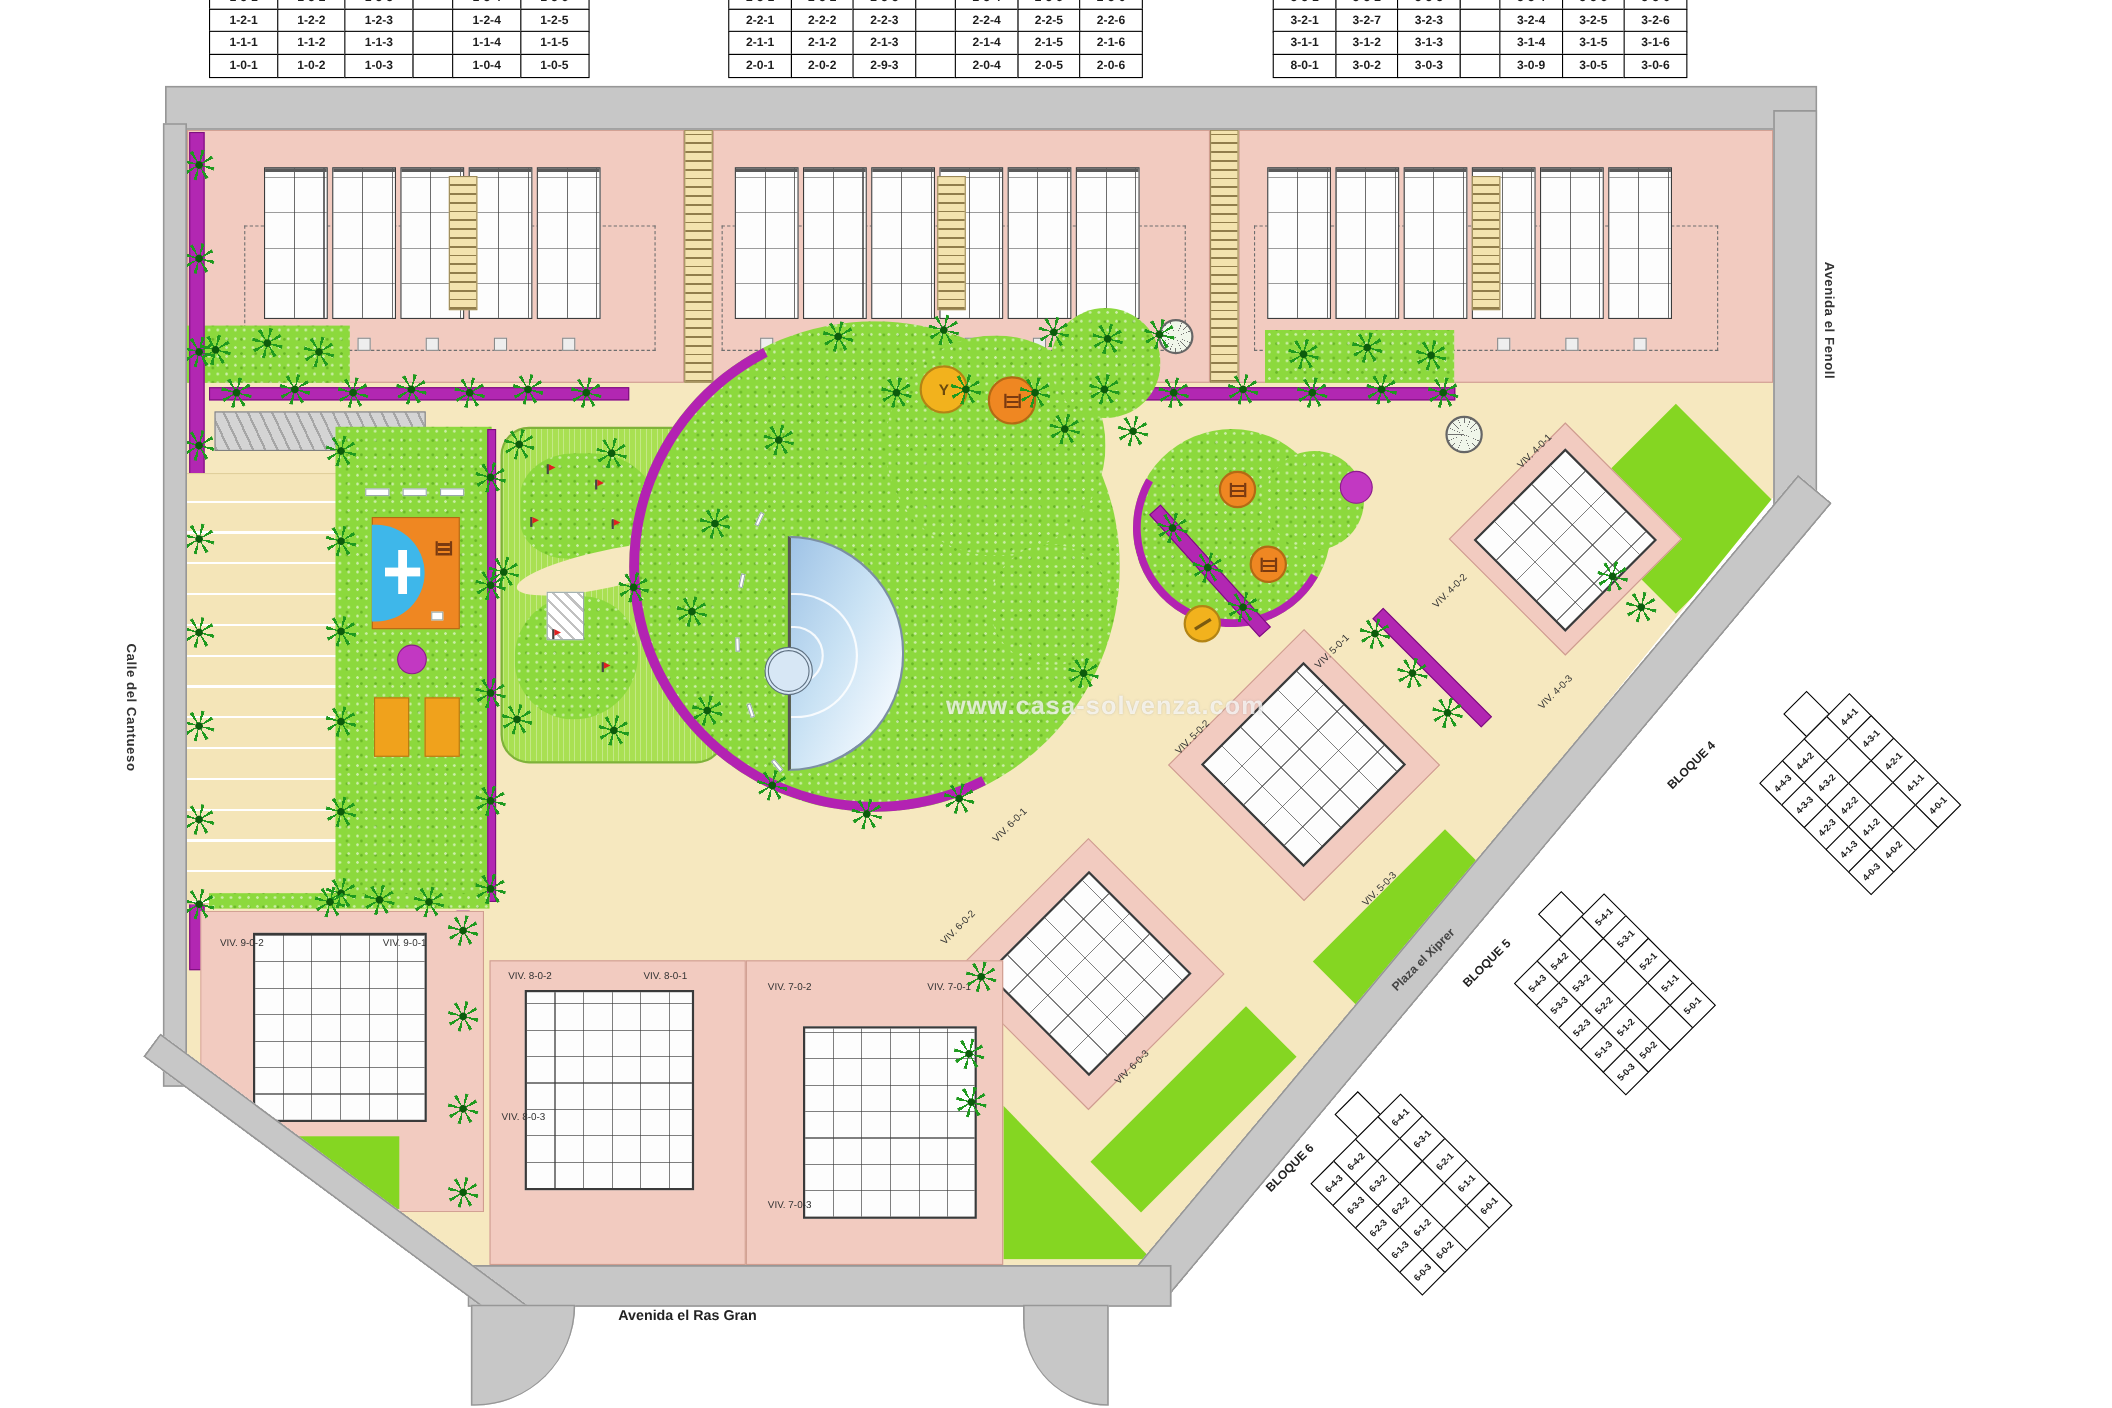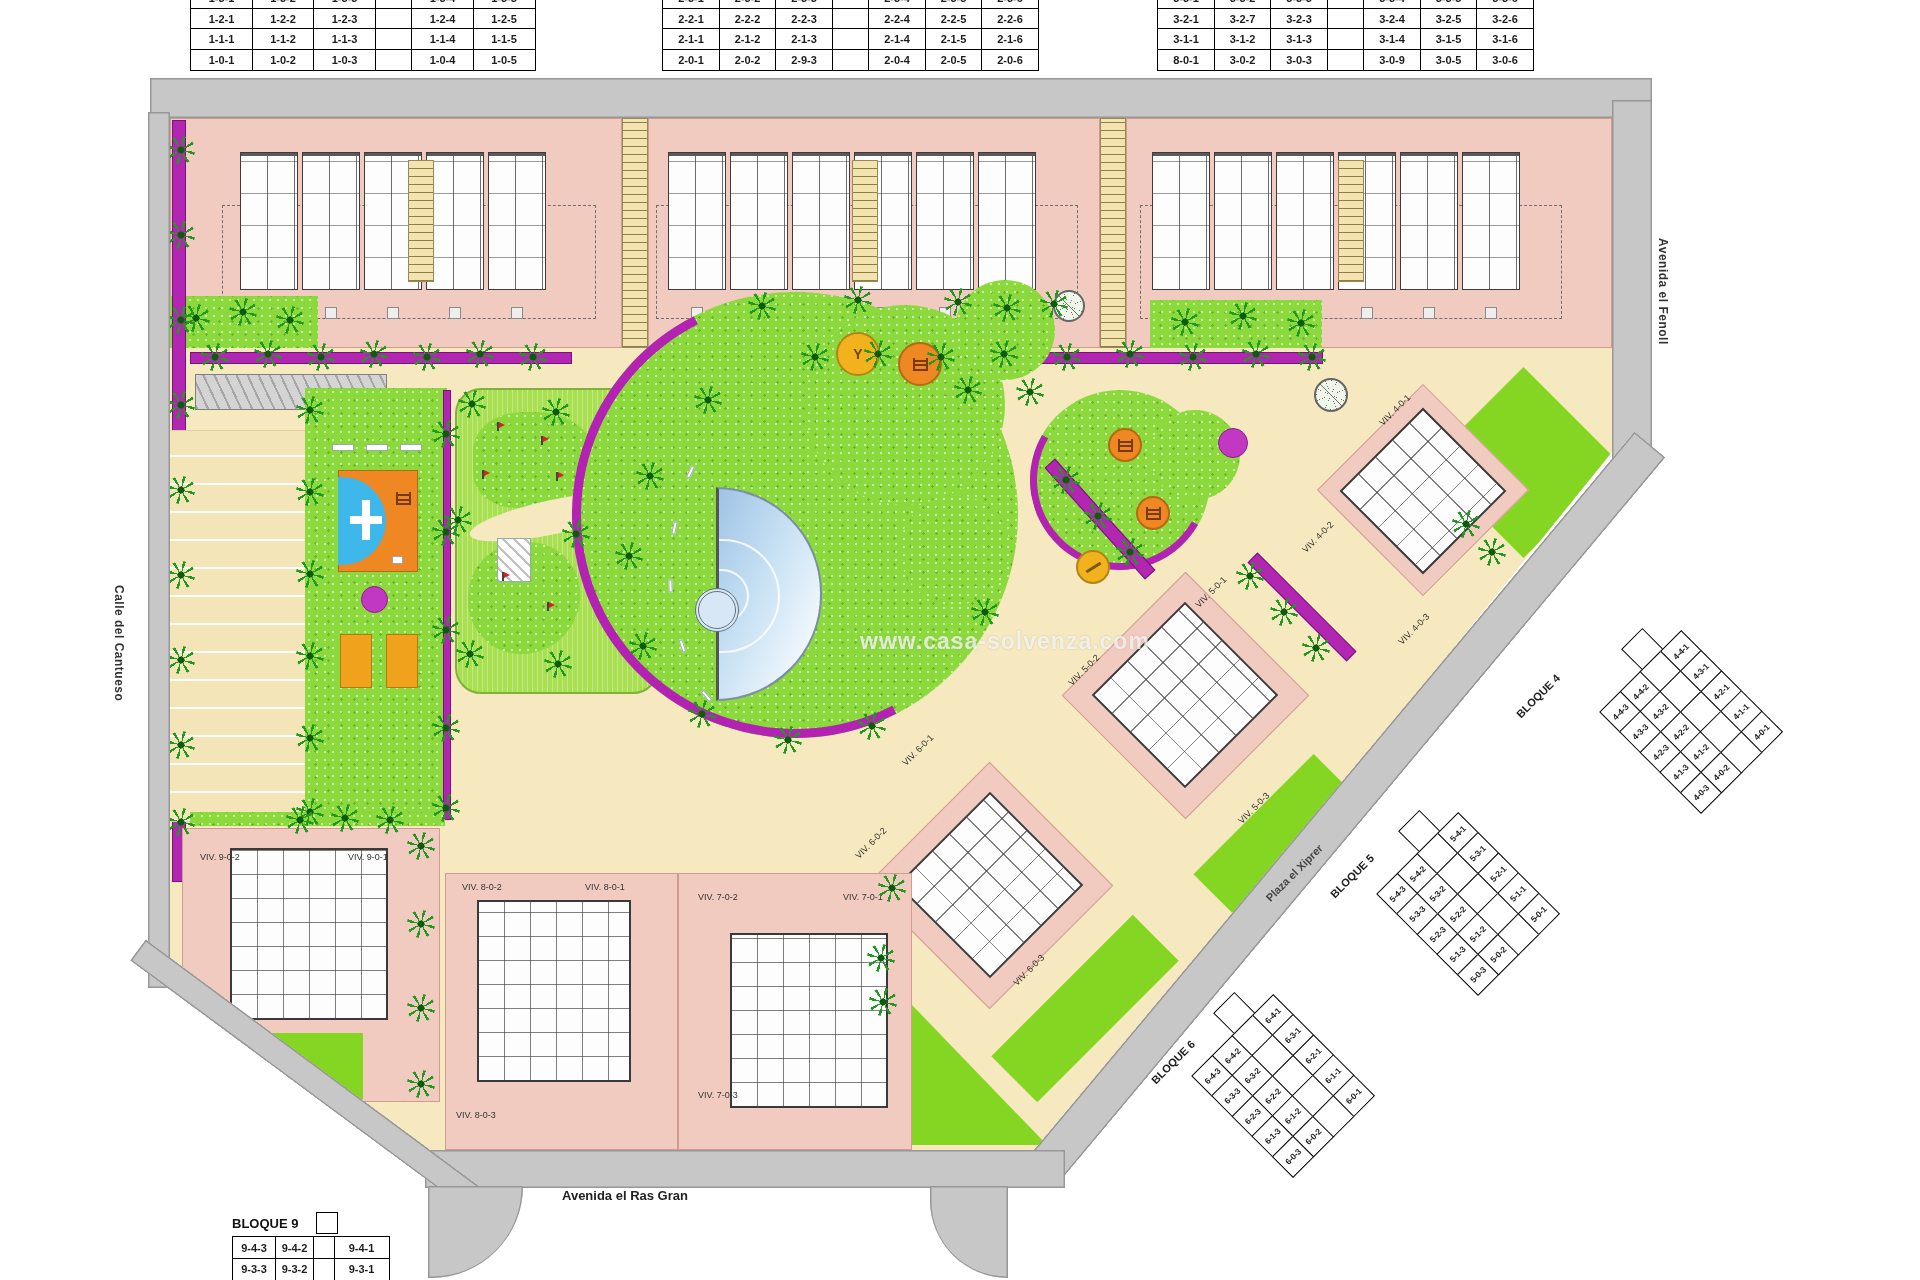--- a/index.html
+++ b/index.html
@@ -231,21 +231,21 @@
     <span class="viv r" style="left:1064px;top:665px">VIV. 5-0-2</span>
     <span class="viv r" style="left:1234px;top:803px">VIV. 5-0-3</span>
     <span class="viv r" style="left:898px;top:745px">VIV. 6-0-1</span>
     <span class="viv r" style="left:851px;top:838px">VIV. 6-0-2</span>
     <span class="viv r" style="left:1009px;top:965px">VIV. 6-0-3</span>
     <span class="viv" style="left:200px;top:852px">VIV. 9-0-2</span>
     <span class="viv" style="left:348px;top:852px">VIV. 9-0-1</span>
     <span class="viv" style="left:196px;top:1014px">VIV. 9-0-3</span>
     <span class="viv" style="left:462px;top:882px">VIV. 8-0-2</span>
     <span class="viv" style="left:585px;top:882px">VIV. 8-0-1</span>
-    <span class="viv" style="left:456px;top:1110px">VIV. 8-0-3</span>
+    <span class="viv" style="left:456px;top:1010px">VIV. 8-0-3</span>
     <span class="viv" style="left:698px;top:892px">VIV. 7-0-2</span>
     <span class="viv" style="left:843px;top:892px">VIV. 7-0-1</span>
     <span class="viv" style="left:698px;top:1090px">VIV. 7-0-3</span>
 
     <div class="palm" style="left:181px;top:150px"></div>
     <div class="palm" style="left:181px;top:235px"></div>
     <div class="palm" style="left:181px;top:320px"></div>
     <div class="palm" style="left:181px;top:405px"></div>
     <div class="palm" style="left:181px;top:490px"></div>
     <div class="palm" style="left:181px;top:575px"></div>
@@ -553,37 +553,19 @@
       </div>
     <div class="trow">
         <div class="tc">6-0-3</div>
         <div class="tc">6-0-2</div>
         <div class="tc"></div>
         <div class="tc">6-0-1</div>
       </div>
   </div>
   <span class="rlabel" style="left:1128px;top:1056px">BLOQUE 6</span>
 
-  <div class="bt abs" style="left:232px;top:1212px">
-    <div class="bthead">
-        <span class="btlabel">BLOQUE 9</span>
-        <span class="btsq"></span>
-      </div>
-    <div class="trow">
-        <div class="tc">9-4-3</div>
-        <div class="tc">9-4-2</div>
-        <div class="tc"></div>
-        <div class="tc">9-4-1</div>
-      </div>
-    <div class="trow">
-        <div class="tc">9-3-3</div>
-        <div class="tc">9-3-2</div>
-        <div class="tc"></div>
-        <div class="tc">9-3-1</div>
-      </div>
-  </div>
 
   <span class="street-v" style="left:1656px;top:238px">Avenida el Fenoll</span>
   <span class="street-v" style="left:112px;top:585px">Calle del Cantueso</span>
   <span class="street-h" style="left:562px;top:1188px">Avenida el Ras Gran</span>
   <span class="plaza" style="left:1253px;top:858px">Plaza el Xiprer</span>
   <span class="wm" style="left:860px;top:628px">www.casa-solvenza.com</span>
 </div>
 
 </body></html>

